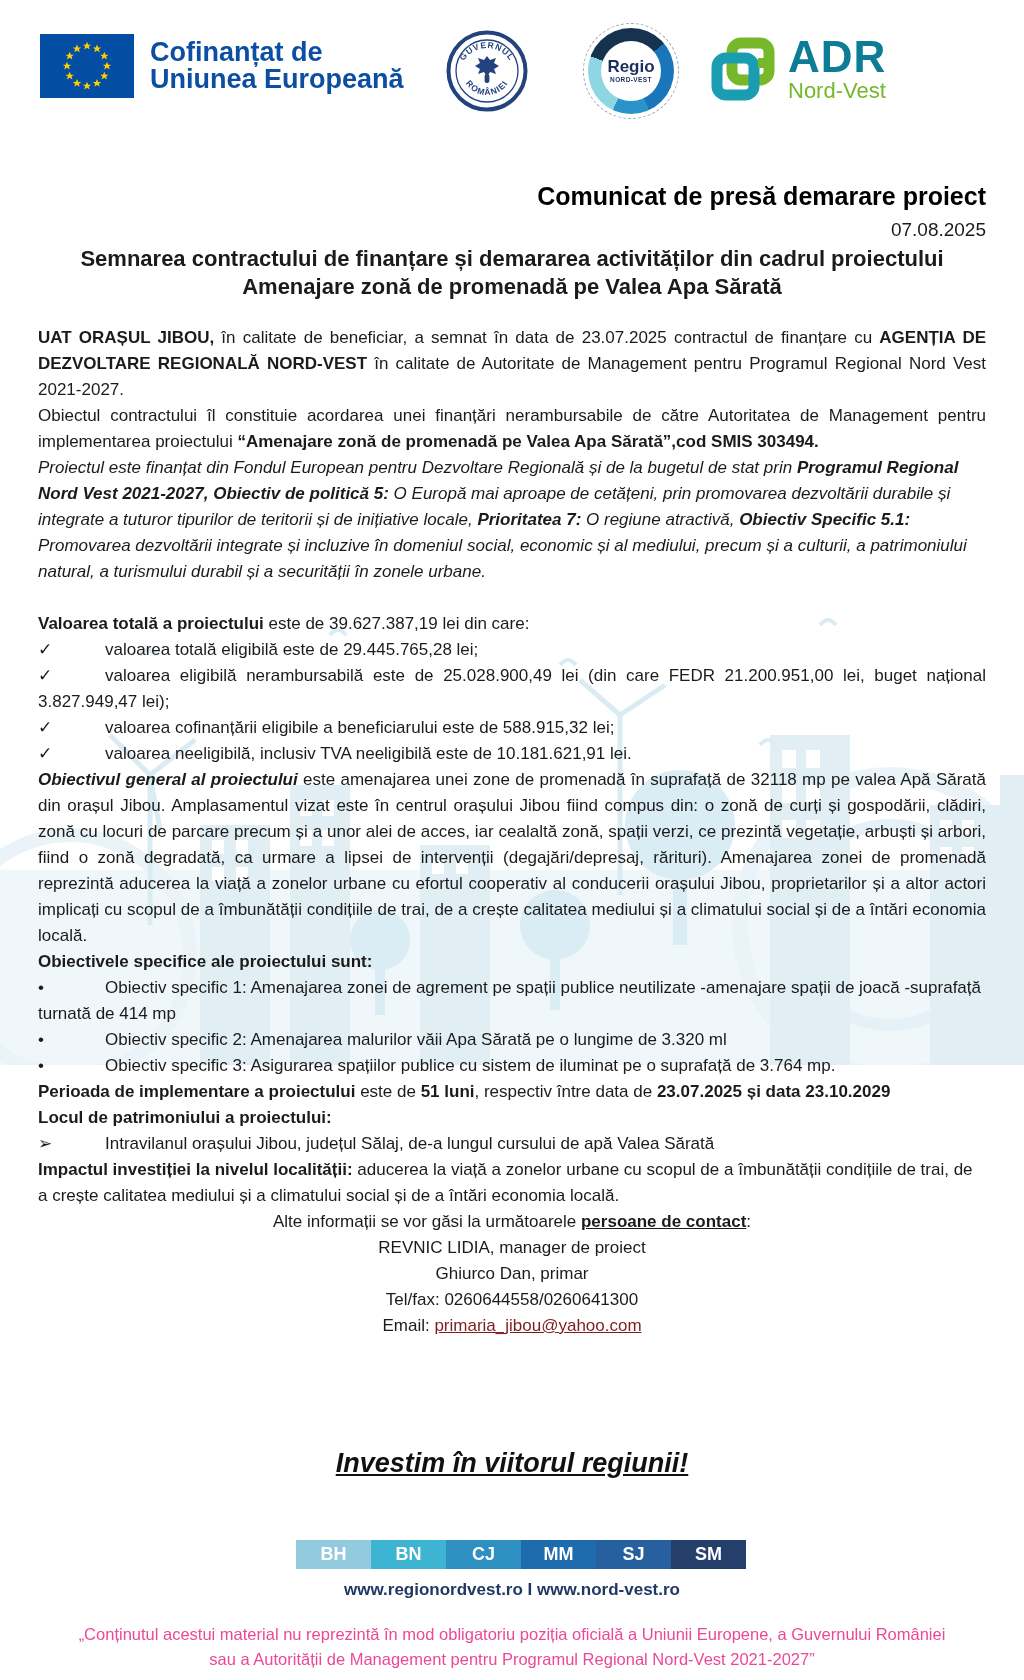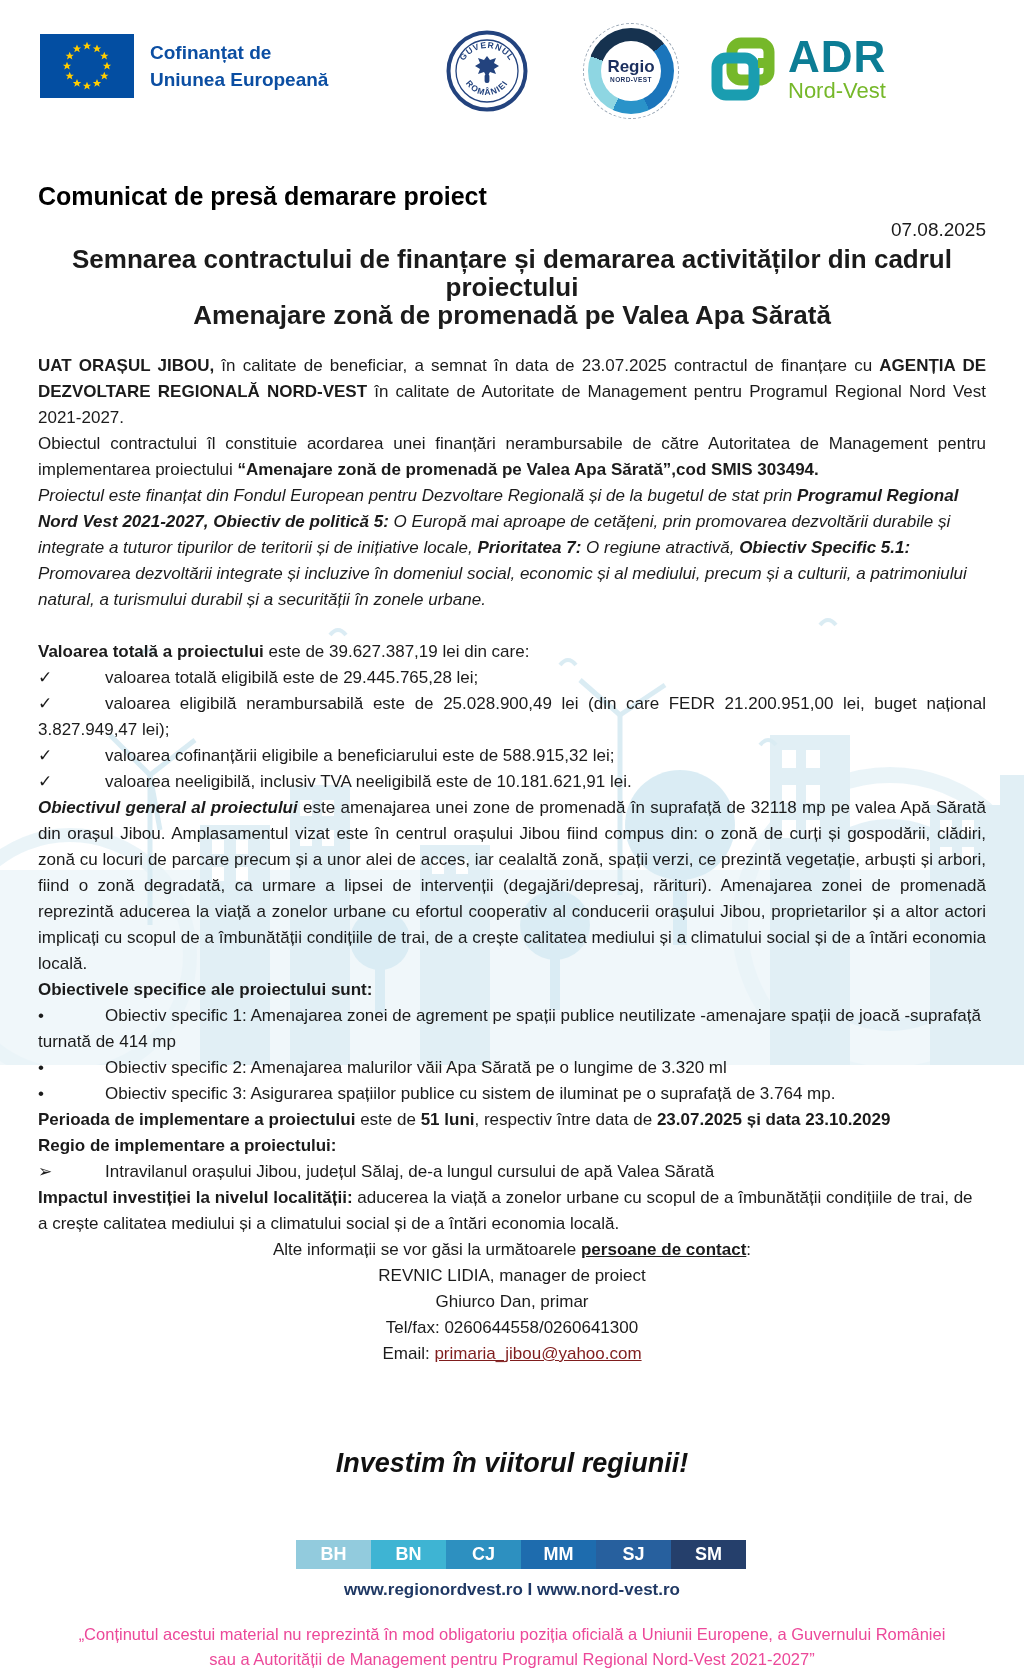--- a/index.html
+++ b/index.html
@@ -2,55 +2,55 @@
 <html><head>
 <meta charset="utf-8">
 <style>
   html,body{margin:0;padding:0;background:#ffffff;}
   .page{position:relative;width:1024px;height:1680px;background:#fff;overflow:hidden;
         font-family:"Liberation Sans",sans-serif;color:#1b1b1b;}
   
   .logos{position:absolute;top:28px;left:0;width:1024px;height:100px;}
   .eu{position:absolute;left:40px;top:6px;display:flex;align-items:center;}
   .eu-flag{width:94px;height:64px;background:#034ea2;flex:none;}
-  .eu-text{margin-left:16px;font-weight:bold;font-size:19px;line-height:27px;color:#0b4ea2;}
+  .eu-text{margin-left:16px;font-weight:bold;font-size:27px;line-height:27px;color:#0b4ea2;}
   .gov{position:absolute;left:446px;top:2px;}
   .regio{position:absolute;left:588px;top:0px;width:86px;height:86px;border-radius:50%;
          background:conic-gradient(from 205deg,#8ed6e2 0deg 85deg,#16324f 85deg 205deg,#1b75bb 205deg 310deg,#2a93c9 310deg 360deg);
          display:flex;align-items:center;justify-content:center;}
   .regio::after{content:"";position:absolute;inset:-5px;border-radius:50%;border:1px dashed #9aa7b5;}
   .regio-inner{width:60px;height:60px;border-radius:50%;background:#fff;display:flex;flex-direction:column;
                align-items:center;justify-content:center;}
   .regio-name{font-size:17px;font-weight:bold;color:#1b2f5e;line-height:16px;}
   .regio-sub{font-size:6.5px;font-weight:bold;color:#1b2f5e;letter-spacing:.4px;margin-top:1px;}
   .adr{position:absolute;left:710px;top:8px;display:flex;align-items:flex-start;}
   .adr-text{margin-left:12px;}
   .adr-name{font-size:44px;font-weight:bold;color:#0c7d95;line-height:42px;letter-spacing:1px;}
   .adr-sub{font-size:22px;color:#76b82a;line-height:26px;}
   
   .watermark{position:absolute;left:0;top:595px;width:1024px;height:470px;z-index:0;pointer-events:none;}
   
   .doc{position:absolute;top:182px;left:38px;width:948px;z-index:1;}
-  .title{margin:0;text-align:left;font-size:25px;font-weight:bold;color:#000;}
+  .title{margin:0;text-align:right;font-size:25px;font-weight:bold;color:#000;}
   .date{text-align:right;font-size:19px;margin-top:8px;}
-  .sub{text-align:center;font-weight:bold;font-size:26px;line-height:28px;margin-top:4px;}
+  .sub{text-align:center;font-weight:bold;font-size:22px;line-height:28px;margin-top:4px;}
   .body{margin-top:24px;font-size:17px;line-height:26px;}
   .p{margin:0;}
   .just{text-align:justify;}
   .b{font-weight:bold;}
   .i{font-style:italic;}
   .bi{font-weight:bold;font-style:italic;}
   .bu{font-weight:bold;text-decoration:underline;}
   .gap-top{margin-top:26px;}
   .li-marker{display:inline-block;width:67px;}
   .center-block{text-align:center;}
   a.email{color:#7f1d1d;text-decoration:underline;}
   
   .slogan{position:absolute;top:1448px;left:0;width:1024px;text-align:center;
-          font-size:27px;font-weight:bold;font-style:italic;color:#111;z-index:1;}
+          font-size:27px;font-weight:bold;font-style:italic;color:#111;z-index:1;text-decoration:underline;}
   .strip{position:absolute;top:1540px;left:296px;width:450px;height:29px;display:flex;z-index:1;}
   .strip-cell{flex:1;display:flex;align-items:center;justify-content:center;
               color:#fff;font-weight:bold;font-size:18px;}
   .websites{position:absolute;top:1580px;left:0;width:1024px;text-align:center;
             font-weight:bold;font-size:17px;color:#1f3864;z-index:1;}
   .disclaimer{position:absolute;top:1622px;left:70px;width:884px;text-align:center;
               font-size:16.5px;line-height:25px;color:#ec4899;z-index:1;}
 </style>
 </head>
 <body>
@@ -219,21 +219,21 @@
       <p class="p just"><span class="bi">Obiectivul general al proiectului</span><span> este amenajarea unei zone de promenadă în suprafață de 32118 mp pe valea Apă Sărată din orașul Jibou. Amplasamentul vizat este în centrul orașului Jibou fiind compus din: o zonă de curți și gospodării, clădiri, zonă cu locuri de parcare precum și a unor alei de acces, iar cealaltă zonă, spații verzi, ce prezintă vegetație, arbuști și arbori, fiind o zonă degradată, ca urmare a lipsei de intervenții (degajări/depresaj, rărituri). Amenajarea zonei de promenadă reprezintă aducerea la viață a zonelor urbane cu efortul cooperativ al conducerii orașului Jibou, proprietarilor și a altor actori implicați cu scopul de a îmbunătății condițiile de trai, de a crește calitatea mediului și a climatului social și de a întări economia locală.</span></p>
 
       <p class="p b">Obiectivele specifice ale proiectului sunt:</p>
 
       <p class="p"><span class="li-marker">•</span><span>Obiectiv specific 1:  Amenajarea zonei de agrement pe spații publice neutilizate -amenajare spații de joacă -suprafață turnată de 414 mp</span></p>
       <p class="p"><span class="li-marker">•</span><span>Obiectiv specific 2:  Amenajarea malurilor văii Apa Sărată pe o lungime de 3.320 ml</span></p>
       <p class="p"><span class="li-marker">•</span><span>Obiectiv specific 3:  Asigurarea spațiilor publice cu sistem de iluminat pe o suprafață de 3.764 mp.</span></p>
 
       <p class="p"><span class="b">Perioada de implementare a proiectului</span><span> este de </span><span class="b">51 luni</span><span>, respectiv între data de </span><span class="b">23.07.2025 și data 23.10.2029</span></p>
 
-      <p class="p b">Regio de implementare a proiectului:</p>
+      <p class="p b">Locul de patrimoniului a proiectului:</p>
       <p class="p"><span class="li-marker">➢</span><span>Intravilanul orașului Jibou, județul Sălaj, de-a lungul cursului de apă Valea Sărată</span></p>
 
       <p class="p"><span class="b">Impactul investiției la nivelul localității:</span><span> aducerea la viață a zonelor urbane  cu scopul de a îmbunătății condițiile de trai, de a crește calitatea mediului și a climatului social și de a întări economia locală.</span></p>
 
       <div class="center-block">
         <p class="p"><span>Alte informații se vor găsi la următoarele </span><span class="bu">persoane de contact</span><span>:</span></p>
         <p class="p">REVNIC LIDIA, manager de proiect</p>
         <p class="p">Ghiurco Dan, primar</p>
         <p class="p">Tel/fax: 0260644558/0260641300</p>
         <p class="p"><span>Email: </span><a class="email" href="#">primaria_jibou@yahoo.com</a></p>

